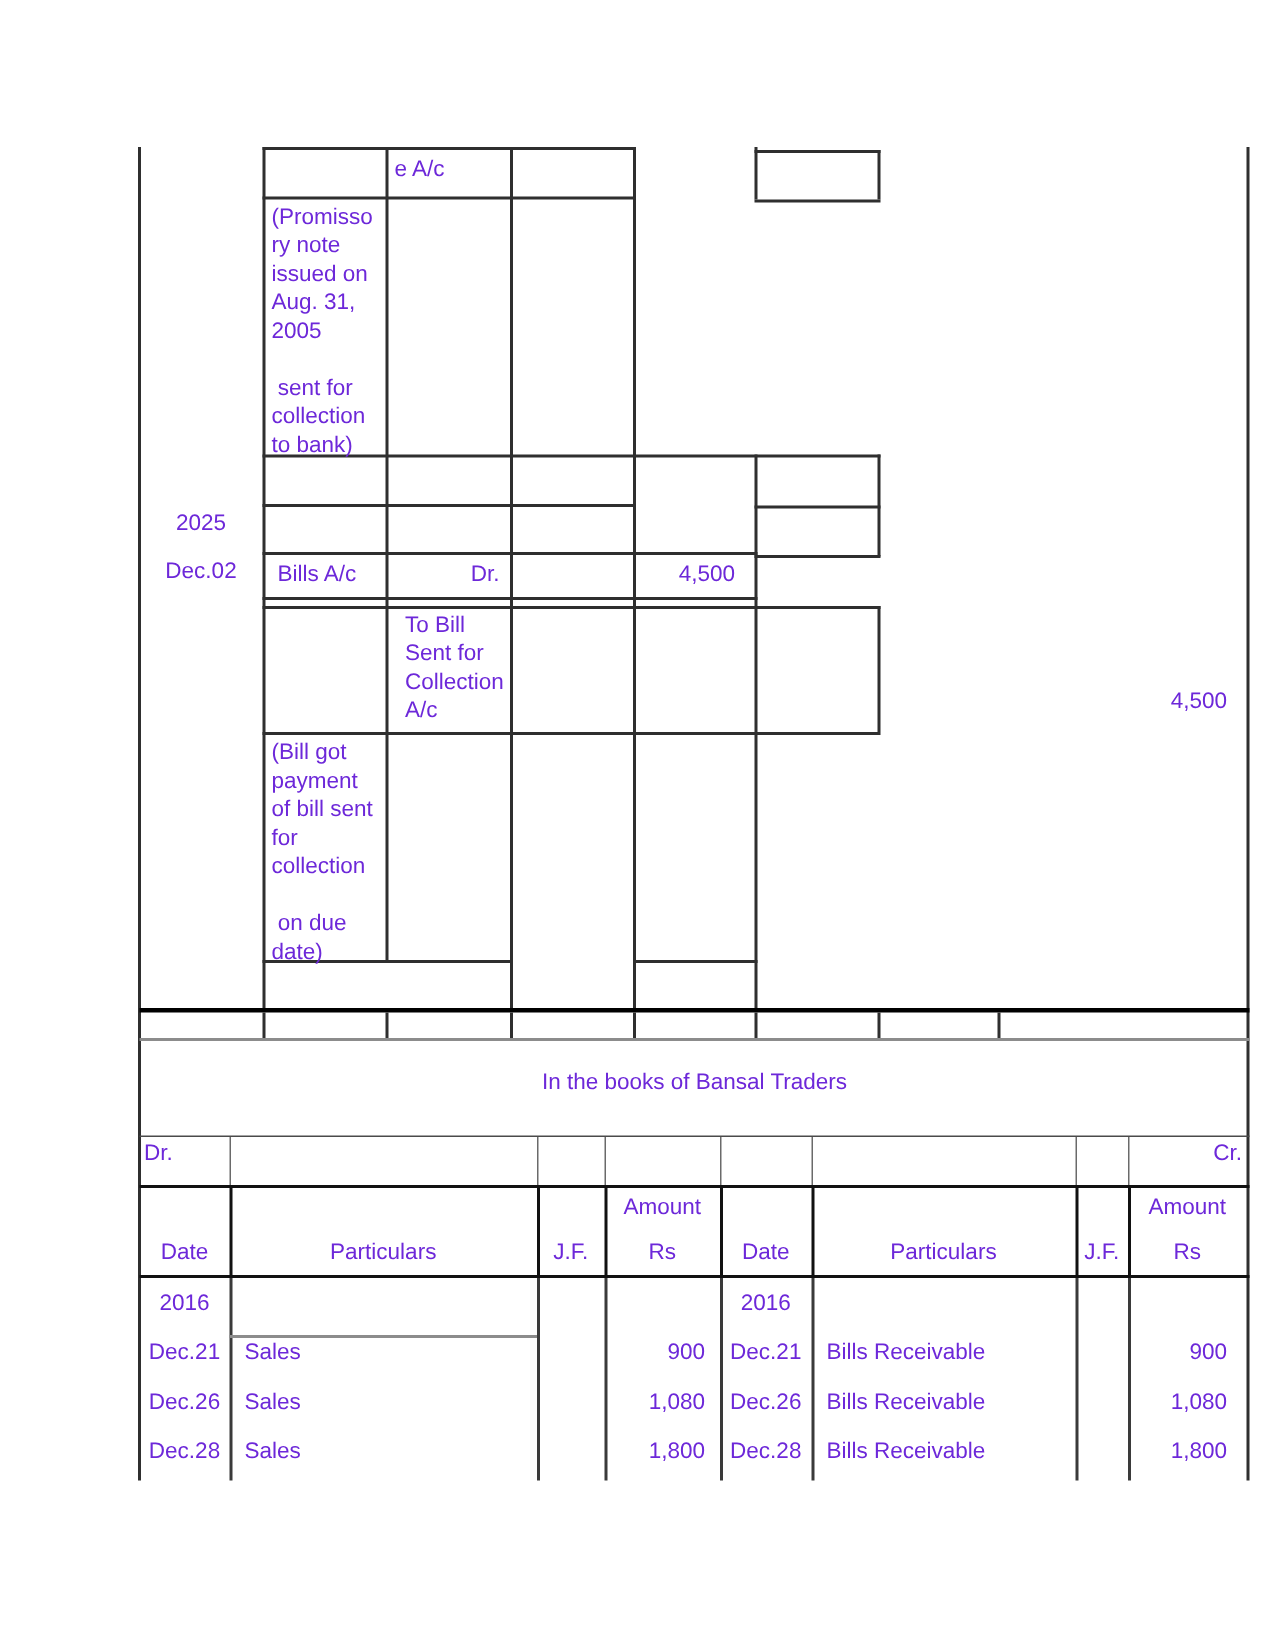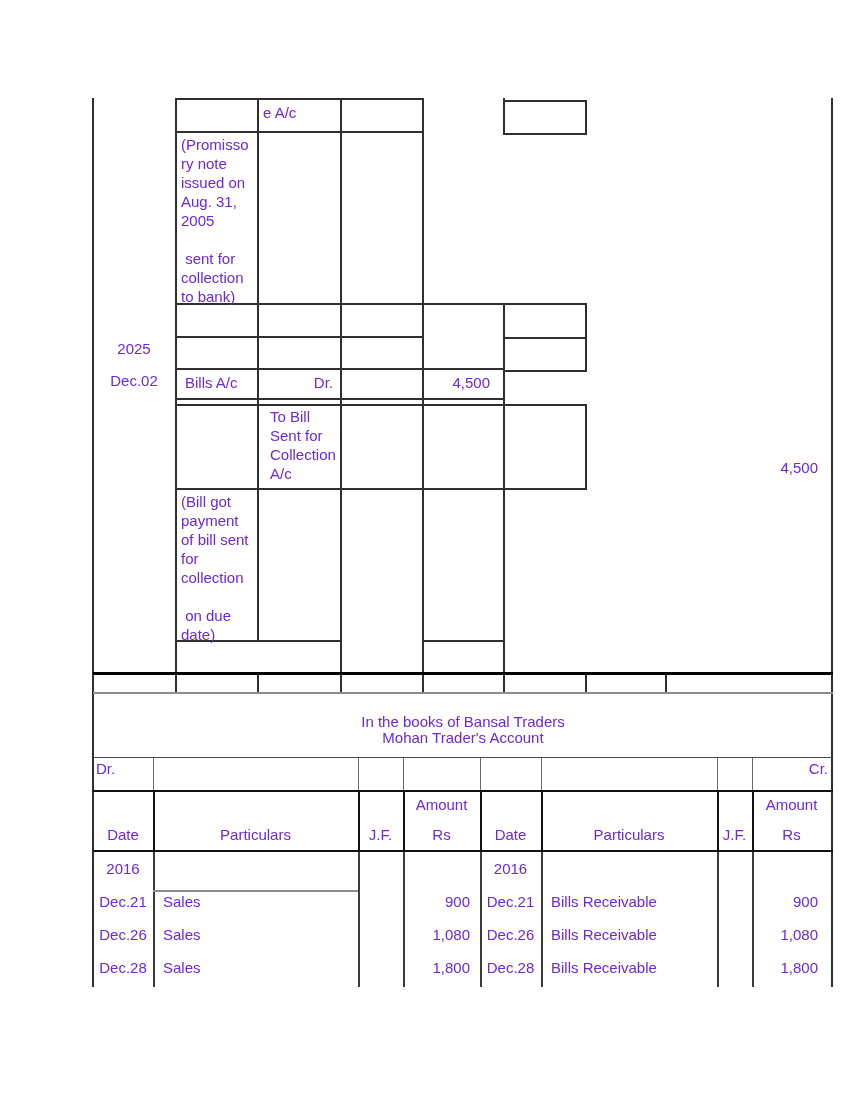--- a/index.html
+++ b/index.html
@@ -83,21 +83,20 @@
   <div class="v" style="left:175px;top:675px;height:17px;"></div>
   <div class="v" style="left:257px;top:675px;height:17px;"></div>
   <div class="v" style="left:340px;top:675px;height:17px;"></div>
   <div class="v" style="left:422px;top:675px;height:17px;"></div>
   <div class="v" style="left:503px;top:675px;height:17px;"></div>
   <div class="v" style="left:585px;top:675px;height:17px;"></div>
   <div class="v" style="left:665px;top:675px;height:17px;"></div>
   <div class="hg" style="left:93px;top:692px;width:740px;"></div>
 
   <div class="t c" style="left:93px;top:697px;width:740px;margin-top:16px;">In the books of Bansal Traders</div>
-  <div class="t c" style="left:93px;top:729px;width:740px;">Mohan Trader's Account</div>
 
   <div class="hg" style="left:93px;top:757px;width:740px;background:#4a4a4a;height:1px;"></div>
   <div class="v1" style="left:153px;top:758px;height:32px;"></div>
   <div class="v1" style="left:358px;top:758px;height:32px;"></div>
   <div class="v1" style="left:403px;top:758px;height:32px;"></div>
   <div class="v1" style="left:480px;top:758px;height:32px;"></div>
   <div class="v1" style="left:541px;top:758px;height:32px;"></div>
   <div class="v1" style="left:717px;top:758px;height:32px;"></div>
   <div class="v1" style="left:752px;top:758px;height:32px;"></div>
   <div class="t" style="left:96px;top:760px;">Dr.</div>

